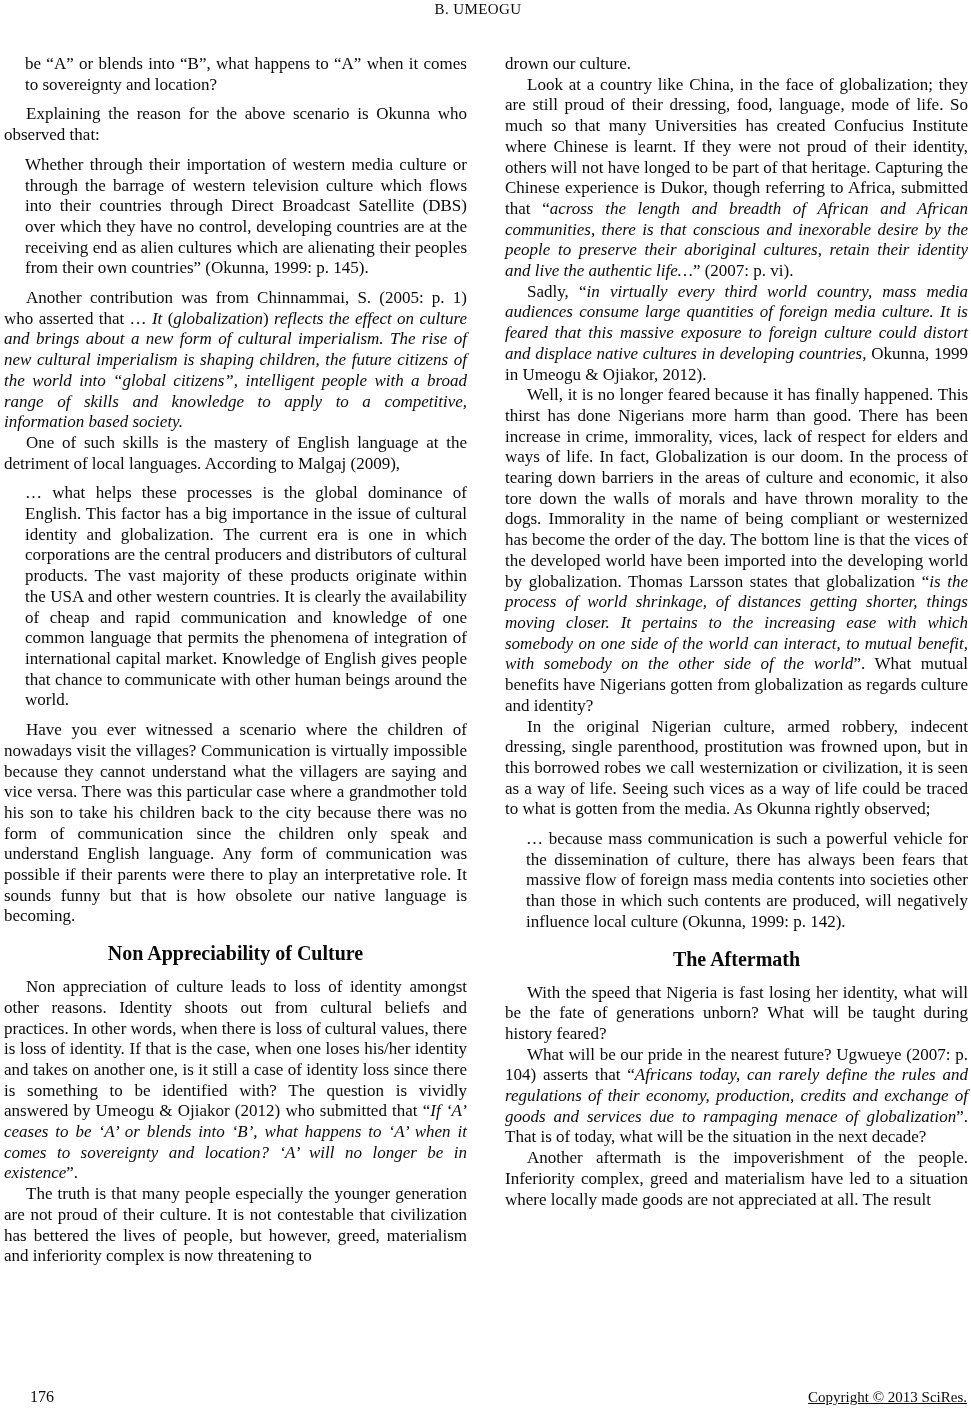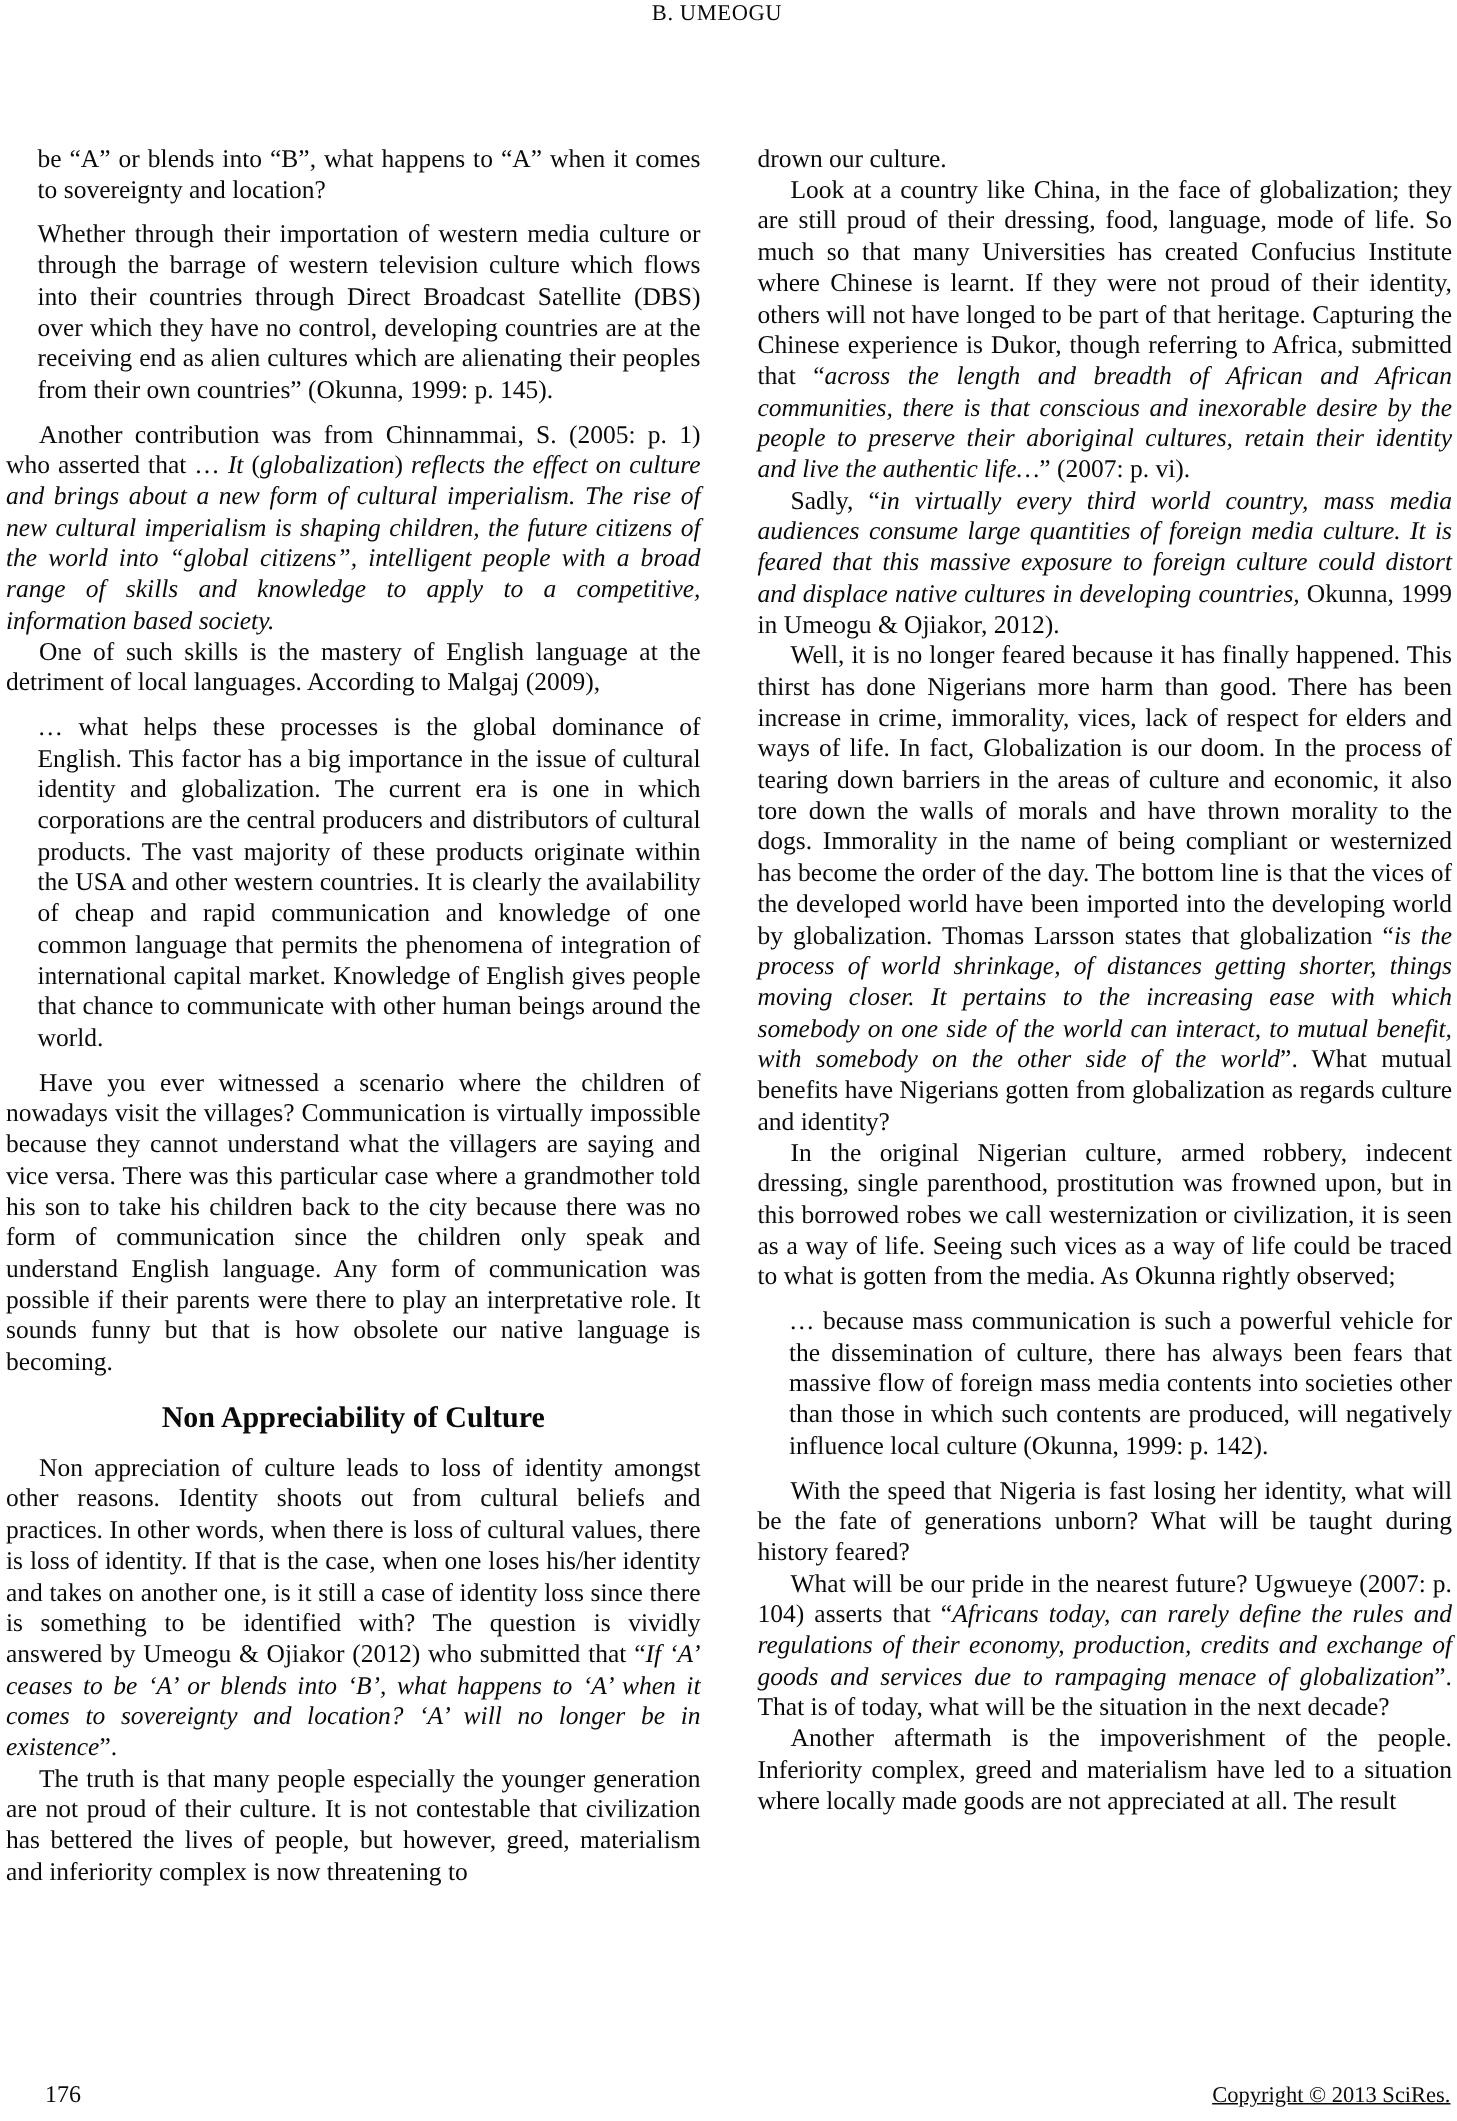--- a/index.html
+++ b/index.html
@@ -25,21 +25,20 @@
     left: 4px;
     width: 964px;
     display: flex;
     gap: 38px;
   }
   .col {
     width: 463px;
     font-size: 17px;
     line-height: 20.7px;
     text-align: justify;
-    margin-top: 42px;
   }
   .col > :first-child { margin-top: 0; }
   p.para { margin: 0; }
   p.para.indent { text-indent: 22px; }
   .quote {
     margin: 9px 0 9px 21px;
   }
   h2.heading {
     font-size: 20px;
     font-weight: bold;
@@ -63,36 +62,38 @@
 </style>
 </head>
 <body>
 
 <div class="page">
   <div class="running-head">B. UMEOGU</div>
 
   <div class="columns">
     <div class="col">
         <div class="quote"><span>be “A” or blends into “B”, what happens to “A” when it comes to sovereignty and location?</span></div>
+        <p class="para indent"><span>Explaining the reason for the above scenario is Okunna who observed that:</span></p>
         <div class="quote"><span>Whether through their importation of western media culture or through the barrage of western television culture which flows into their countries through Direct Broadcast Satellite (DBS) over which they have no control, developing countries are at the receiving end as alien cultures which are alienating their peoples from their own countries” (Okunna, 1999: p. 145).</span></div>
         <p class="para indent"><span>Another contribution was from Chinnammai, S. (2005: p. 1) who asserted that … </span><em>It</em><span> (</span><em>globalization</em><span>) </span><em>reflects the effect on culture and brings about a new form of cultural imperialism. The rise of new cultural imperialism is shaping children, the future citizens of the world into “global citizens”, intelligent people with a broad range of skills and knowledge to apply to a competitive, information based society.</em></p>
         <p class="para indent"><span>One of such skills is the mastery of English language at the detriment of local languages. According to Malgaj (2009),</span></p>
         <div class="quote"><span>… what helps these processes is the global dominance of English. This factor has a big importance in the issue of cultural identity and globalization. The current era is one in which corporations are the central producers and distributors of cultural products. The vast majority of these products originate within the USA and other western countries. It is clearly the availability of cheap and rapid communication and knowledge of one common language that permits the phenomena of integration of international capital market. Knowledge of English gives people that chance to communicate with other human beings around the world.</span></div>
         <p class="para indent"><span>Have you ever witnessed a scenario where the children of nowadays visit the villages? Communication is virtually impossible because they cannot understand what the villagers are saying and vice versa. There was this particular case where a grandmother told his son to take his children back to the city because there was no form of communication since the children only speak and understand English language. Any form of communication was possible if their parents were there to play an interpretative role. It sounds funny but that is how obsolete our native language is becoming.</span></p>
         <h2 class="heading"><span>Non Appreciability of Culture</span></h2>
         <p class="para indent"><span>Non appreciation of culture leads to loss of identity amongst other reasons. Identity shoots out from cultural beliefs and practices. In other words, when there is loss of cultural values, there is loss of identity. If that is the case, when one loses his/her identity and takes on another one, is it still a case of identity loss since there is something to be identified with? The question is vividly answered by Umeogu &amp; Ojiakor (2012) who submitted that “</span><em>If ‘A’ ceases to be ‘A’ or blends into ‘B’, what happens to ‘A’ when it comes to sovereignty and location? ‘A’ will no longer be in existence</em><span>”.</span></p>
         <p class="para indent"><span>The truth is that many people especially the younger generation are not proud of their culture. It is not contestable that civilization has bettered the lives of people, but however, greed, materialism and inferiority complex is now threatening to</span></p>
       </div>
     <div class="col">
         <p class="para"><span>drown our culture.</span></p>
         <p class="para indent"><span>Look at a country like China, in the face of globalization; they are still proud of their dressing, food, language, mode of life. So much so that many Universities has created Confucius Institute where Chinese is learnt. If they were not proud of their identity, others will not have longed to be part of that heritage. Capturing the Chinese experience is Dukor, though referring to Africa, submitted that “</span><em>across the length and breadth of African and African communities, there is that conscious and inexorable desire by the people to preserve their aboriginal cultures, retain their identity and live the authentic life…</em><span>” (2007: p. vi).</span></p>
         <p class="para indent"><span>Sadly, “</span><em>in virtually every third world country, mass media audiences consume large quantities of foreign media culture. It is feared that this massive exposure to foreign culture could distort and displace native cultures in developing countries,</em><span> Okunna, 1999 in Umeogu &amp; Ojiakor, 2012).</span></p>
         <p class="para indent"><span>Well, it is no longer feared because it has finally happened. This thirst has done Nigerians more harm than good. There has been increase in crime, immorality, vices, lack of respect for elders and ways of life. In fact, Globalization is our doom. In the process of tearing down barriers in the areas of culture and economic, it also tore down the walls of morals and have thrown morality to the dogs. Immorality in the name of being compliant or westernized has become the order of the day. The bottom line is that the vices of the developed world have been imported into the developing world by globalization. Thomas Larsson states that globalization “</span><em>is the process of world shrinkage, of distances getting shorter, things moving closer. It pertains to the increasing ease with which somebody on one side of the world can interact, to mutual benefit, with somebody on the other side of the world</em><span>”. What mutual benefits have Nigerians gotten from globalization as regards culture and identity?</span></p>
         <p class="para indent"><span>In the original Nigerian culture, armed robbery, indecent dressing, single parenthood, prostitution was frowned upon, but in this borrowed robes we call westernization or civilization, it is seen as a way of life. Seeing such vices as a way of life could be traced to what is gotten from the media. As Okunna rightly observed;</span></p>
         <div class="quote"><span>… because mass communication is such a powerful vehicle for the dissemination of culture, there has always been fears that massive flow of foreign mass media contents into societies other than those in which such contents are produced, will negatively influence local culture (Okunna, 1999: p. 142).</span></div>
+        <h2 class="heading"><span>The Aftermath</span></h2>
         <p class="para indent"><span>With the speed that Nigeria is fast losing her identity, what will be the fate of generations unborn? What will be taught during history feared?</span></p>
         <p class="para indent"><span>What will be our pride in the nearest future? Ugwueye (2007: p. 104) asserts that “</span><em>Africans today, can rarely define the rules and regulations of their economy, production, credits and exchange of goods and services due to rampaging menace of globalization</em><span>”. That is of today, what will be the situation in the next decade?</span></p>
         <p class="para indent"><span>Another aftermath is the impoverishment of the people. Inferiority complex, greed and materialism have led to a situation where locally made goods are not appreciated at all. The result</span></p>
       </div>
   </div>
 
   <div class="footer-left">176</div>
   <div class="footer-right">Copyright © 2013 SciRes.</div>
 </div>
 

